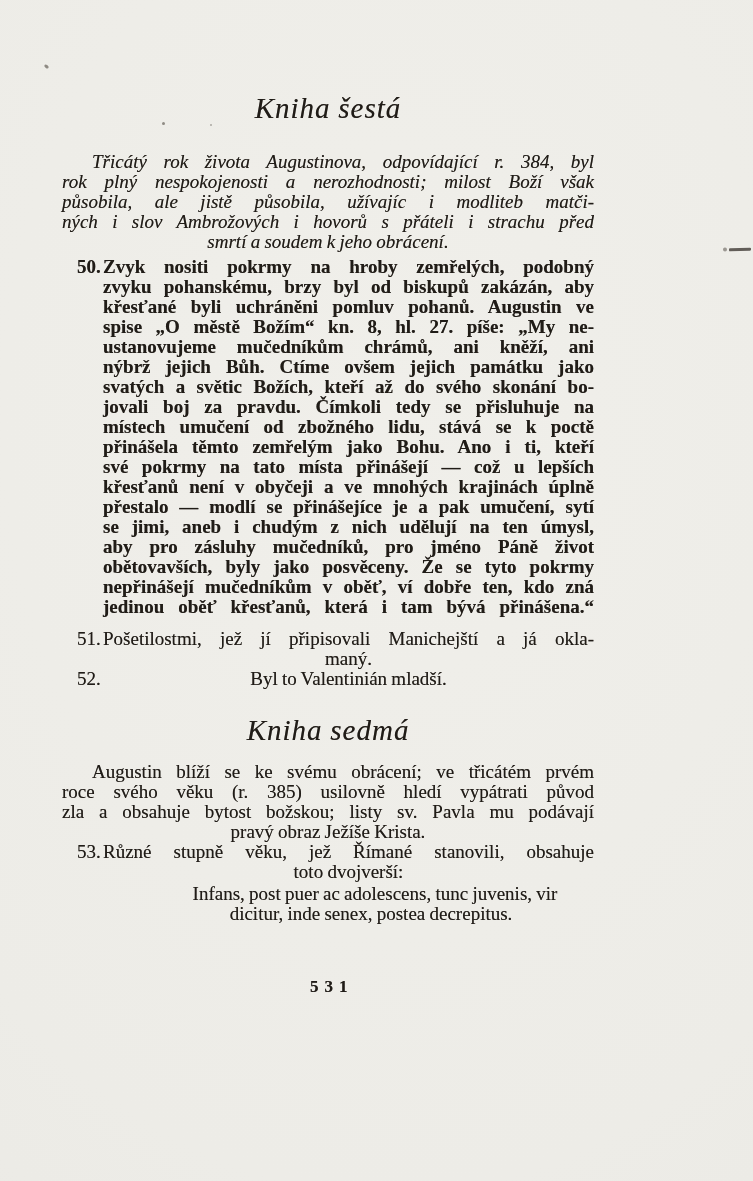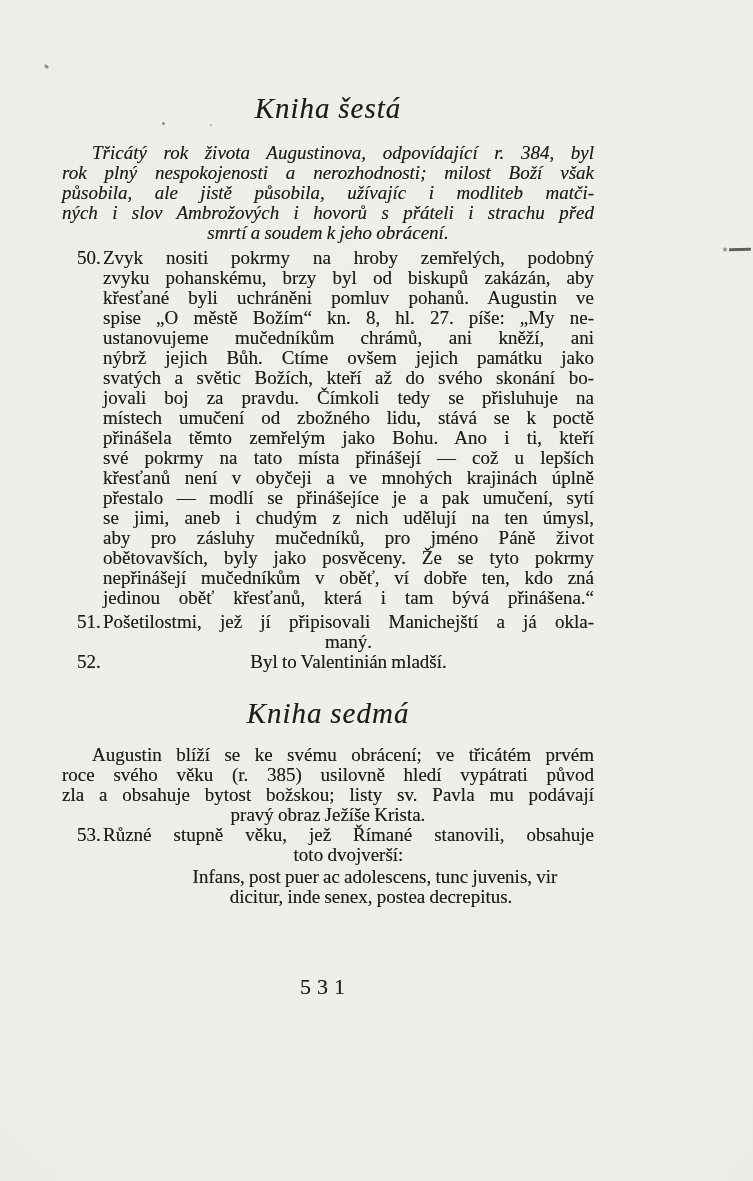--- a/index.html
+++ b/index.html
@@ -24,32 +24,33 @@
     text-align:center;margin:0;letter-spacing:1px;
   }
   .paragraph,.numbered,.verse{margin:0;}
   .numbered{position:relative;padding-left:41px;}
   .numbered .num{position:absolute;left:15px;top:0;}
   .verse{padding-left:86px;}
   .verse .line:first-child{padding-left:8px;}
   .line{text-align:center;}
   .line.j{text-align:justify;text-align-last:justify;}
   .line.ind{padding-left:30px;}
-  [data-sec="0"]{margin-bottom:19px;font-style:italic;}
+  [data-sec="0"]{margin-bottom:28px;font-style:italic;}
   [data-sec="1"]{margin-bottom:5px;font-style:italic;}
-  [data-sec="2"]{margin-bottom:4px;}
+  [data-sec="2"]{margin-bottom:12px;font-weight:bold;}
   [data-sec="3"]{margin-bottom:0;}
   [data-sec="4"]{margin-bottom:25px;}
   [data-sec="5"]{margin-bottom:16px;}
   [data-sec="6"]{margin-bottom:0;}
   [data-sec="7"]{margin-bottom:2px;}
   .pagenum{
-    position:absolute;left:300px;top:975px;
-    font-size:22px;letter-spacing:6px;line-height:24px;
+    position:absolute;left:310px;top:975px;
+    font-size:17px;letter-spacing:6px;line-height:24px;
     text-shadow:0 0 .5px rgba(32,28,23,.55);
+    font-weight:bold;
   }
   .mark-dash{
     position:absolute;left:729px;top:248px;width:22px;height:2.5px;
     background:#4a4540;transform:rotate(-2deg);opacity:.85;border-radius:1px;
   }
   .mark-dash::before{
     content:"";position:absolute;left:-6px;top:-1px;width:4px;height:4px;
     background:#57524b;border-radius:50%;opacity:.65;
   }
   .speck{position:absolute;background:#8f8b84;border-radius:50%;}

